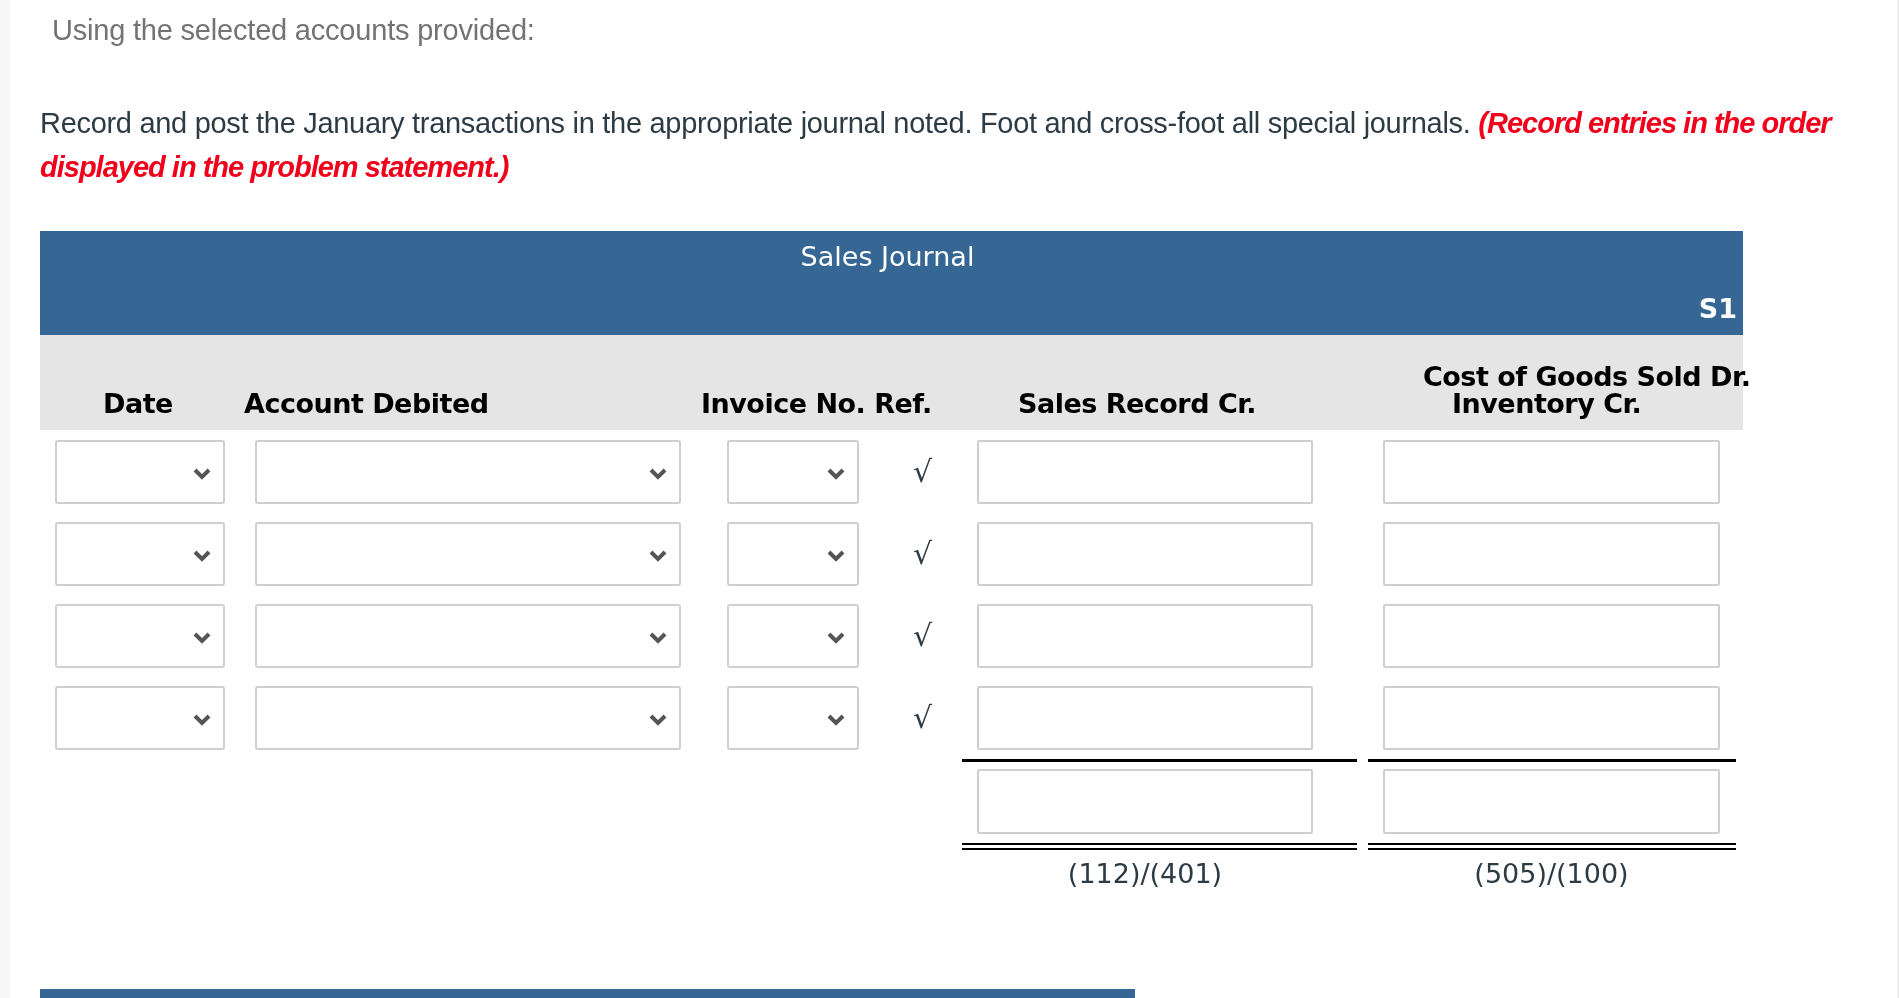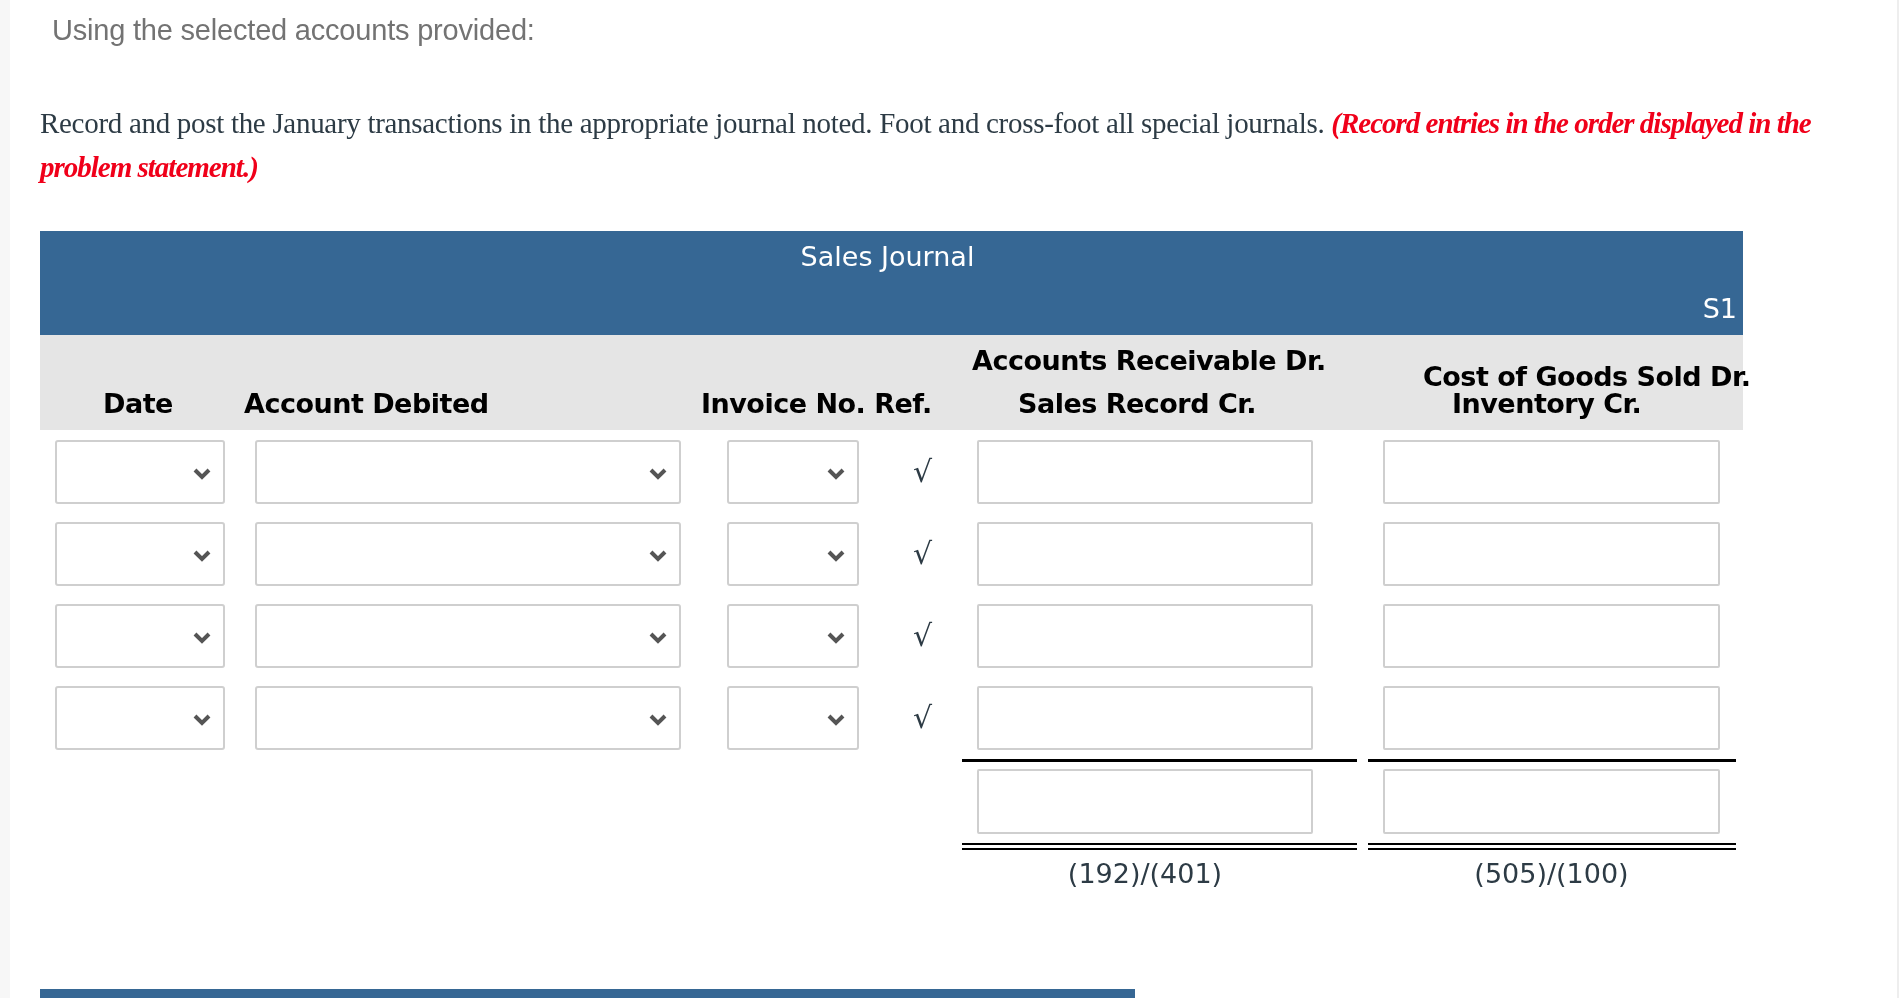--- a/index.html
+++ b/index.html
@@ -1,24 +1,24 @@
 <!DOCTYPE html>
 <html><head>
 <meta charset="utf-8">
 <style>
   html, body { margin:0; padding:0; }
   body { width:1899px; height:998px; position:relative; overflow:hidden; background:#ffffff; font-family:"DejaVu Sans", sans-serif; }
   .strip-left { position:absolute; left:0; top:0; width:10px; height:998px; background:#f7f7f7; }
   .strip-right { position:absolute; right:0; top:0; width:2px; height:998px; background:#eeeeee; }
   .intro { position:absolute; left:52px; top:14px; font-family:"Liberation Sans", sans-serif; font-size:29px; color:#737373; white-space:nowrap; letter-spacing:-0.2px; }
-  .para { position:absolute; left:40px; top:101px; width:1830px; font-family:Liberation Serif, serif; font-size:29px; line-height:44px; color:#2d3b45; letter-spacing:-0.3px; }
+  .para { position:absolute; left:40px; top:101px; width:1830px; font-family:Liberation Sans, sans-serif; font-size:29px; line-height:44px; color:#2d3b45; letter-spacing:-0.3px; }
   .para .red { color:#f0001a; font-weight:bold; font-style:italic; letter-spacing:-1px; }
   .band { position:absolute; left:40px; top:231px; width:1703px; height:104px; background:#366794; }
   .band-title { position:absolute; left:0; width:100%; top:10px; padding-right:0; text-align:center; color:#fff; font-weight:normal; font-size:27px; box-sizing:border-box; padding-right:8px; }
-  .band-code { position:absolute; right:6px; top:62px; color:#fff; font-weight:normal; font-size:27px; }
+  .band-code { position:absolute; right:6px; top:62px; color:#fff; font-weight:bold; font-size:27px; }
   .hdr { position:absolute; left:40px; top:335px; width:1703px; height:95px; background:#e5e5e5; }
   .hlabel { position:absolute; font-weight:bold; font-size:27px; color:#000; white-space:nowrap; letter-spacing:-0.5px; }
   .row { position:absolute; left:0; width:1899px; height:64px; }
   .sel { position:absolute; top:0; height:64px; box-sizing:border-box; border:2px solid #cfcfcf; border-radius:3px; background:#fff; }
   .sel .chev { position:absolute; right:10px; top:20px; width:22px; height:22px; }
   .inp { position:absolute; top:0; height:64px; box-sizing:border-box; border:2px solid #cfcfcf; border-radius:2px; background:#fff; }
   .check { position:absolute; top:14px; left:913px; font-size:30px; color:#2d3b45; }
   .hline { position:absolute; height:3px; background:#000; }
   .acct-code { position:absolute; top:858px; font-family:"DejaVu Sans", sans-serif; font-size:27px; color:#2d3b45; text-align:center; }
   .bottom-bar { position:absolute; left:40px; top:989px; width:1095px; height:9px; background:#366794; }
@@ -35,21 +35,20 @@
 
 <div class="band">
   <div class="band-title">Sales Journal</div>
   <div class="band-code">S1</div>
 </div>
 
 <div class="hdr">
   <div class="hlabel" style="left:63px; top:53px;">Date</div>
   <div class="hlabel" style="left:204px; top:53px;">Account Debited</div>
   <div class="hlabel" style="left:661px; top:53px;">Invoice No. Ref.</div>
-  <div class="hlabel" style="left:932px; top:10px;">Accounts Receivable Dr.</div>
   <div class="hlabel" style="left:978px; top:53px;">Sales Record Cr.</div>
   <div class="hlabel" style="left:1339px; top:26px;margin-left:44px;">Cost of Goods Sold Dr.</div>
   <div class="hlabel" style="left:1412px; top:53px;">Inventory Cr.</div>
 </div>
 
 <div id="rows"></div>
 
 <div class="row" style="top:440px;">
   <div class="sel" style="left:55px; width:170px;" title="">
       <svg class="chev" viewBox="0 0 22 22">
@@ -140,16 +139,16 @@
 <div class="row" style="top:769px;">
   <input class="inp" style="left: 977px; width: 336px; height: 65px;" value="">
   <input class="inp" style="left: 1383px; width: 337px; height: 65px;" value="">
 </div>
 
 <div class="hline" style="left:962px; width:395px; top:843px; height:2px;"></div>
 <div class="hline" style="left:962px; width:395px; top:848px; height:2px;"></div>
 <div class="hline" style="left:1368px; width:368px; top:843px; height:2px;"></div>
 <div class="hline" style="left:1368px; width:368px; top:848px; height:2px;"></div>
 
-<div class="acct-code" style="left:977px; width:336px;">(192)/(401)</div>
+<div class="acct-code" style="left:977px; width:336px;">(112)/(401)</div>
 <div class="acct-code" style="left:1383px; width:337px;">(505)/(100)</div>
 
 <div class="bottom-bar"></div>
 
 </body></html>

